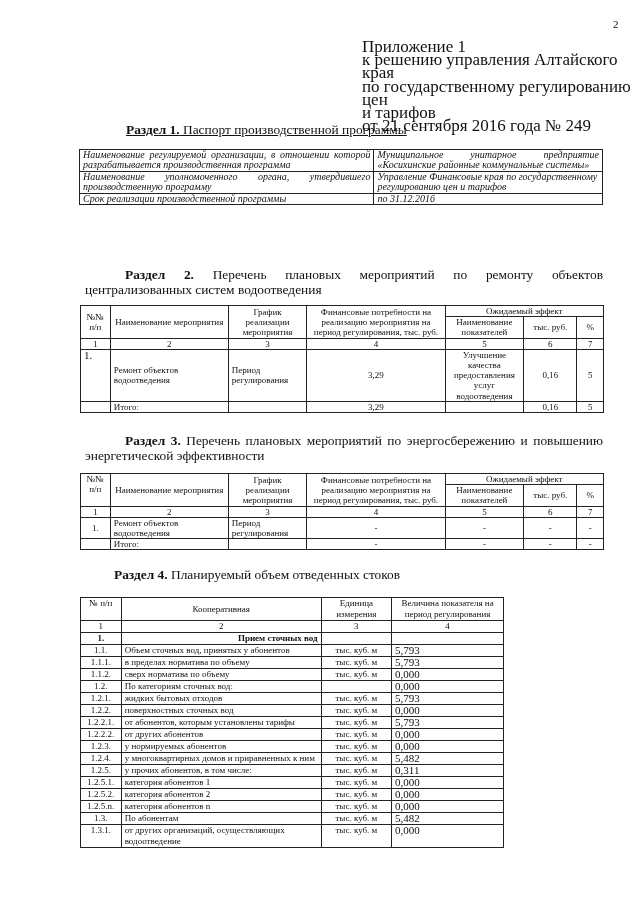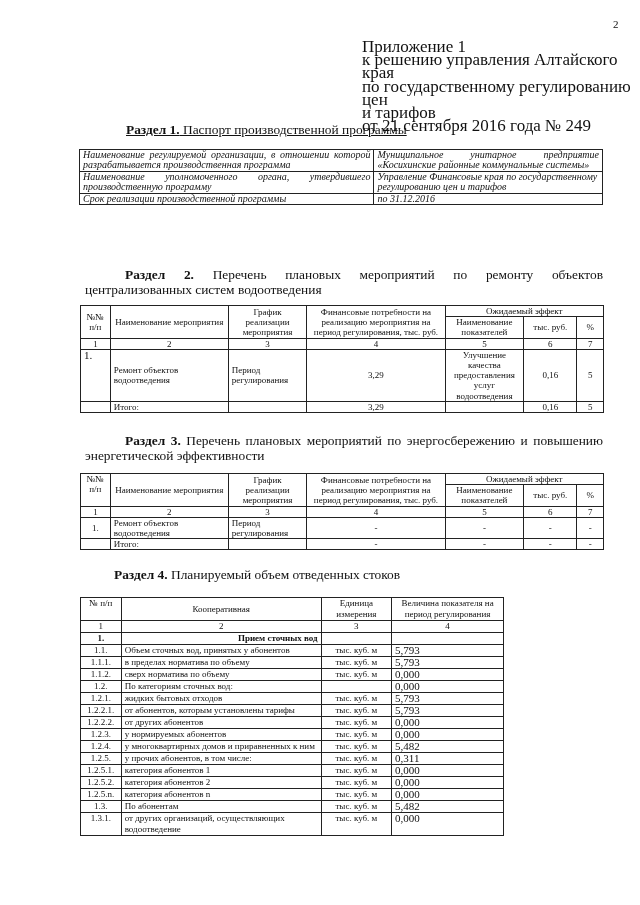--- a/index.html
+++ b/index.html
@@ -232,20 +232,26 @@
     <td class="c"></td>
     <td class="val">0,000</td>
   </tr>
   <tr>
     <td class="num">1.2.1.</td>
     <td>жидких бытовых отходов</td>
     <td class="c">тыс. куб. м</td>
     <td class="val">5,793</td>
   </tr>
   <tr>
+    <td class="num">1.2.2.</td>
+    <td>поверхностных сточных вод</td>
+    <td class="c">тыс. куб. м</td>
+    <td class="val">0,000</td>
+  </tr>
+  <tr>
     <td class="num">1.2.2.1.</td>
     <td>от абонентов, которым установлены тарифы</td>
     <td class="c">тыс. куб. м</td>
     <td class="val">5,793</td>
   </tr>
   <tr>
     <td class="num">1.2.2.2.</td>
     <td>от других абонентов</td>
     <td class="c">тыс. куб. м</td>
     <td class="val">0,000</td>

